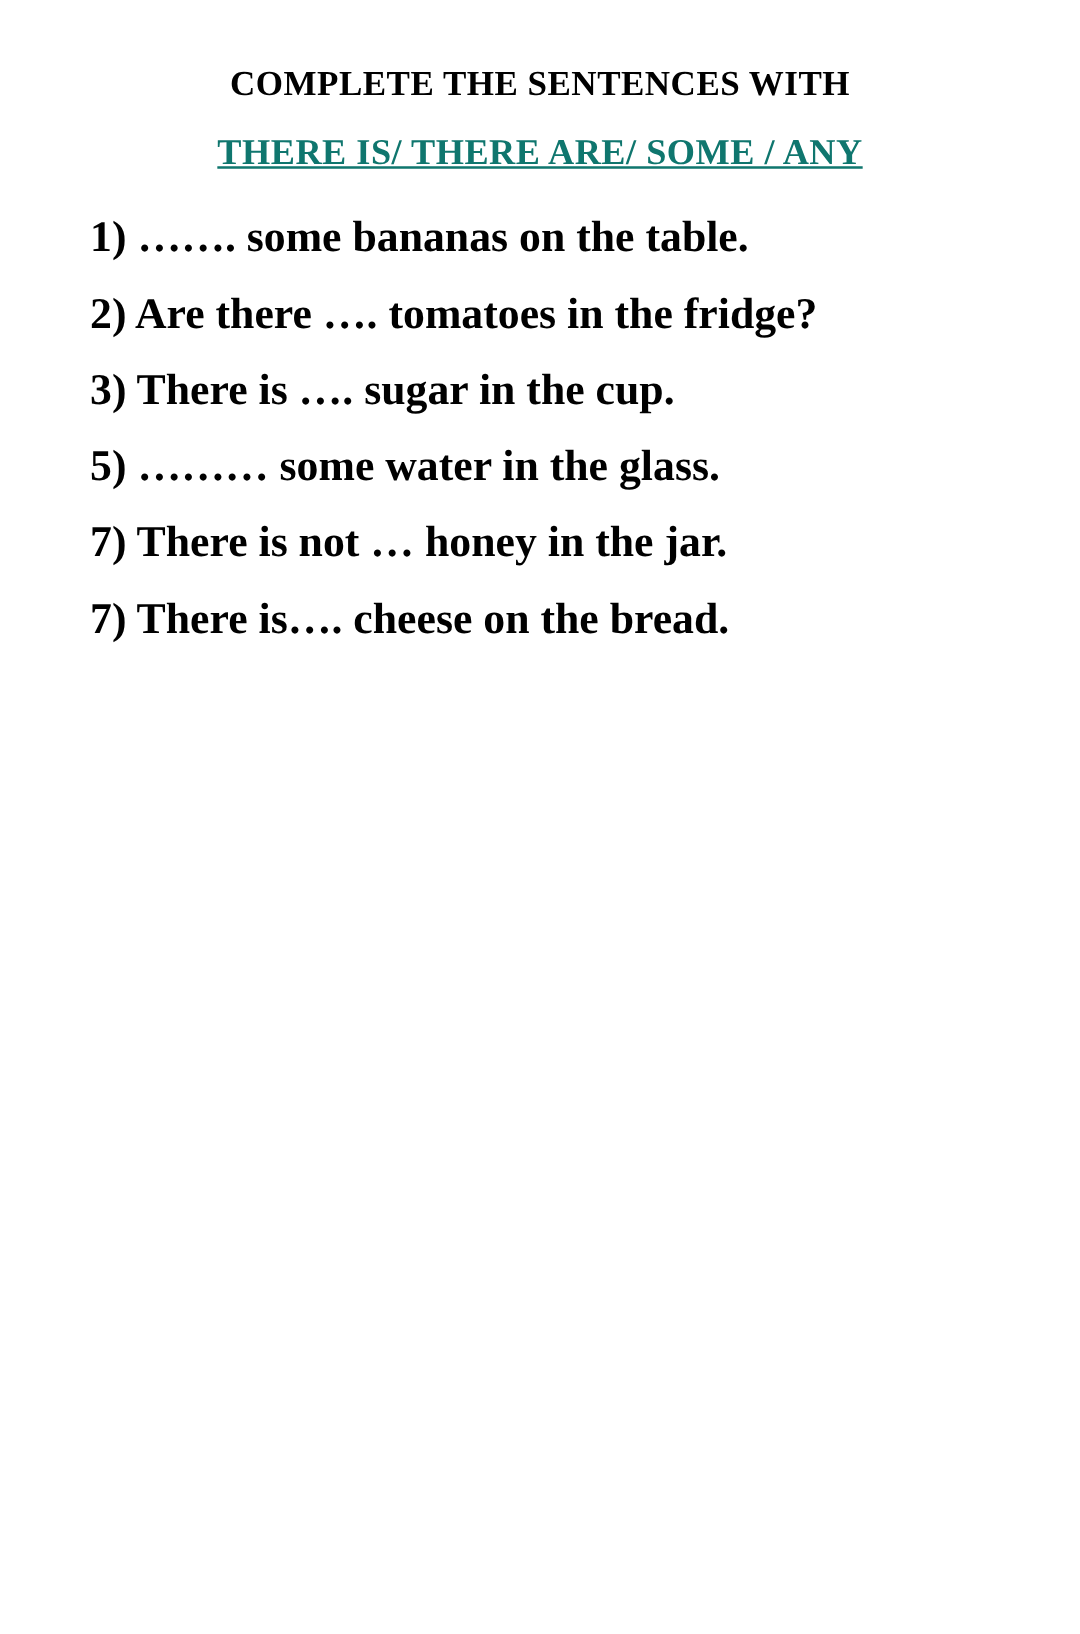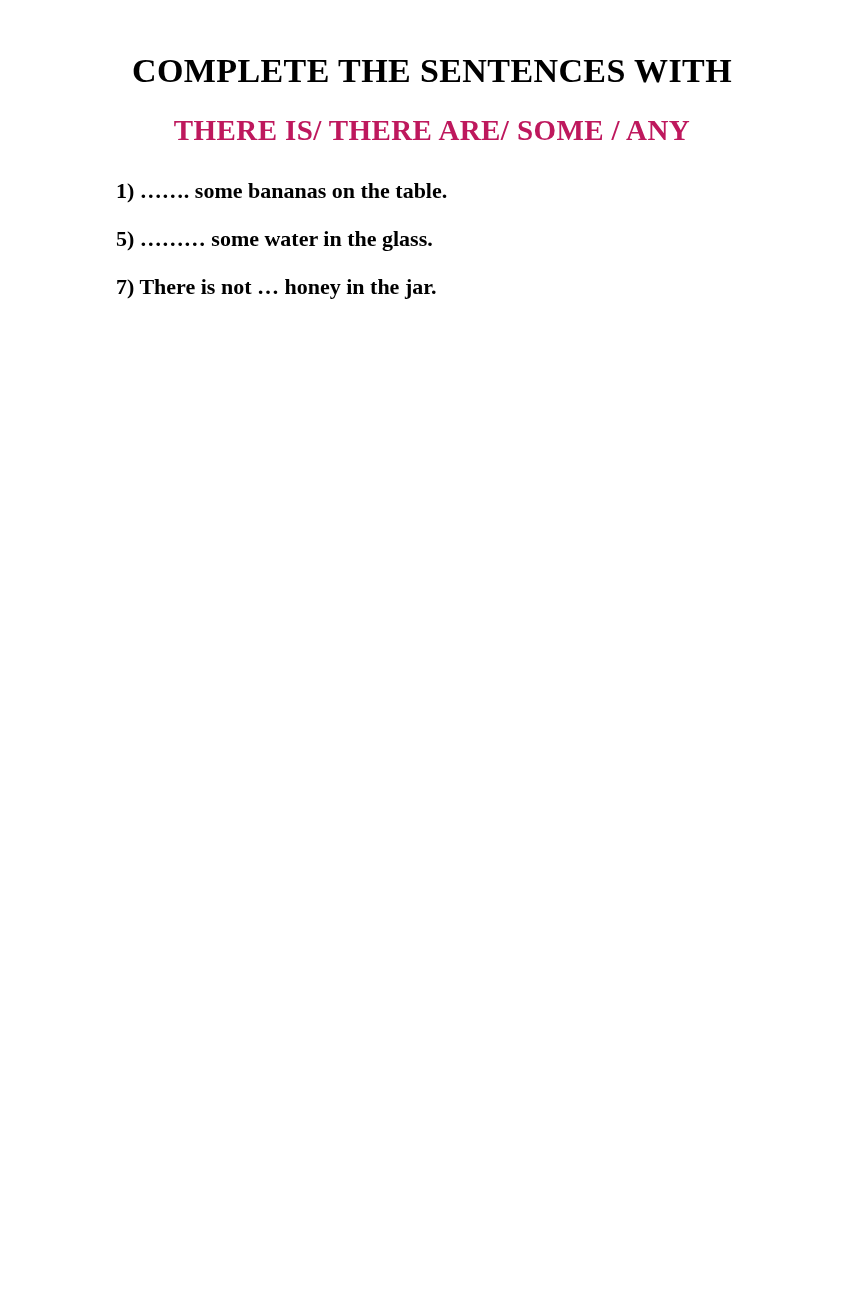--- a/index.html
+++ b/index.html
@@ -20,59 +20,63 @@
     height: 1307px;
     box-sizing: border-box;
     padding: 0;
     position: relative;
   }
   .title-block {
     text-align: center;
     padding-top: 50px;
   }
   .title-line-1 {
-    font-size: 34px;
+    font-size: 28px;
     font-weight: bold;
     letter-spacing: 0.4px;
     color: #000000;
     line-height: 1.25;
   }
   .title-line-2 {
     font-size: 29px;
     font-weight: bold;
     letter-spacing: 0.4px;
-    color: #be185d;
+    color: #0f766e;
     line-height: 1.25;
     margin-top: 19px;
+    text-decoration: underline;
   }
   .sentences {
     margin: 0;
     padding: 0;
     list-style: none;
     margin-top: 32px;
   }
   .sentence-item {
-    font-size: 22px;
+    font-size: 35px;
     font-weight: bold;
     color: #000000;
-    padding-left: 116px;
+    padding-left: 72px;
     line-height: 1.0;
     margin-bottom: 26px;
     white-space: pre;
   }
 </style>
 </head>
 <body>
 
 <div class="page">
 
   <div class="title-block">
     <div class="title-line-1">COMPLETE THE SENTENCES WITH</div>
     <div class="title-line-2">THERE IS/ THERE ARE/ SOME / ANY</div>
   </div>
 
   <ul class="sentences">
     <li class="sentence-item">1) ……. some bananas on the table.</li>
+    <li class="sentence-item">2) Are there …. tomatoes in the fridge?</li>
+    <li class="sentence-item">3) There is …. sugar in the cup.</li>
     <li class="sentence-item">5) ……… some water in the glass.</li>
     <li class="sentence-item">7) There is not … honey in the jar.</li>
+    <li class="sentence-item">7) There is…. cheese on the bread.</li>
   </ul>
 
 </div>
 
 </body></html>

